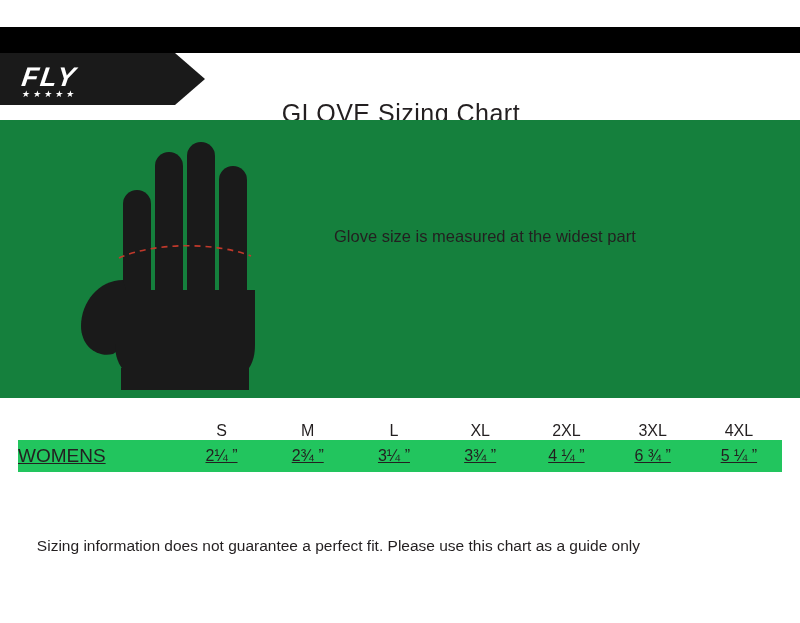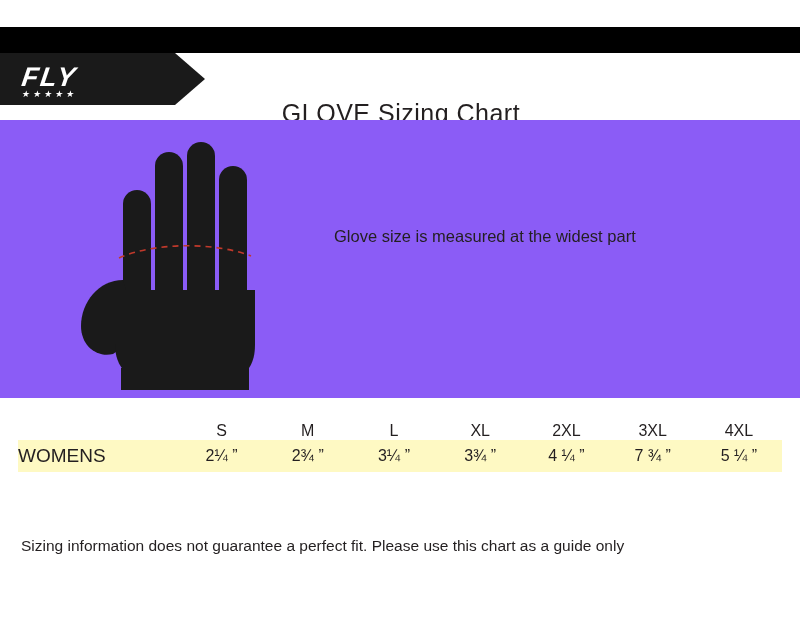--- a/index.html
+++ b/index.html
@@ -92,21 +92,21 @@
     letter-spacing: 0.5px;
   }
 
   
   .illustration {
     position: absolute;
     left: 0;
     top: 120px;
     width: 800px;
     height: 278px;
-    background: #8b5cf6;
+    background: #15803d;
   }
   .glove-wrap {
     position: absolute;
     left: 55px;
     top: 10px;
     width: 260px;
     height: 265px;
   }
   .measure-note {
     position: absolute;
@@ -156,38 +156,37 @@
 
   .row-label {
     font-size: 19px;
     color: #231f20;
     text-align: left;
     padding-left: 14px;
     white-space: nowrap;
   }
   .row-mens td { height: 32px; background: #d6d6d6; }
   .row-mens td.rowlabel { background: #ffffff; }
-  .row-womens td { height: 32px; background: #fef9c3; }
+  .row-womens td { height: 32px; background: #22c55e; text-decoration: underline; }
   .cell-val {
     font-size: 16px;
     color: #231f20;
     text-align: center;
     white-space: nowrap;
   }
 
   
   .footnote {
     position: absolute;
     left: 0;
     top: 537px;
     width: 640px;
-    text-align: left;
+    text-align: right;
     font-size: 15.5px;
     color: #231f20;
-    margin-left: 21px;
   }
 </style>
 </head>
 <body>
 
 <div class="page">
 
   <div class="header">
     <div class="header-black"></div>
     <div class="header-band"></div>
@@ -248,21 +247,21 @@
         </tr>
       </thead>
       <tbody>
         <tr class="row-womens">
           <td class="rowlabel row-label">WOMENS</td>
           <td class="cell-val">2¼ ”</td>
           <td class="cell-val">2¾ ”</td>
           <td class="cell-val">3¼ ”</td>
           <td class="cell-val">3¾ ”</td>
           <td class="cell-val">4 ¼ ”</td>
-          <td class="cell-val">7 ¾ ”</td>
+          <td class="cell-val">6 ¾ ”</td>
           <td class="cell-val">5 ¼ ”</td>
         </tr>
       </tbody>
     </table>
   </div>
 
   <div class="footnote">Sizing information does not guarantee a perfect fit. Please use this chart as a guide only</div>
 
 </div>
 

